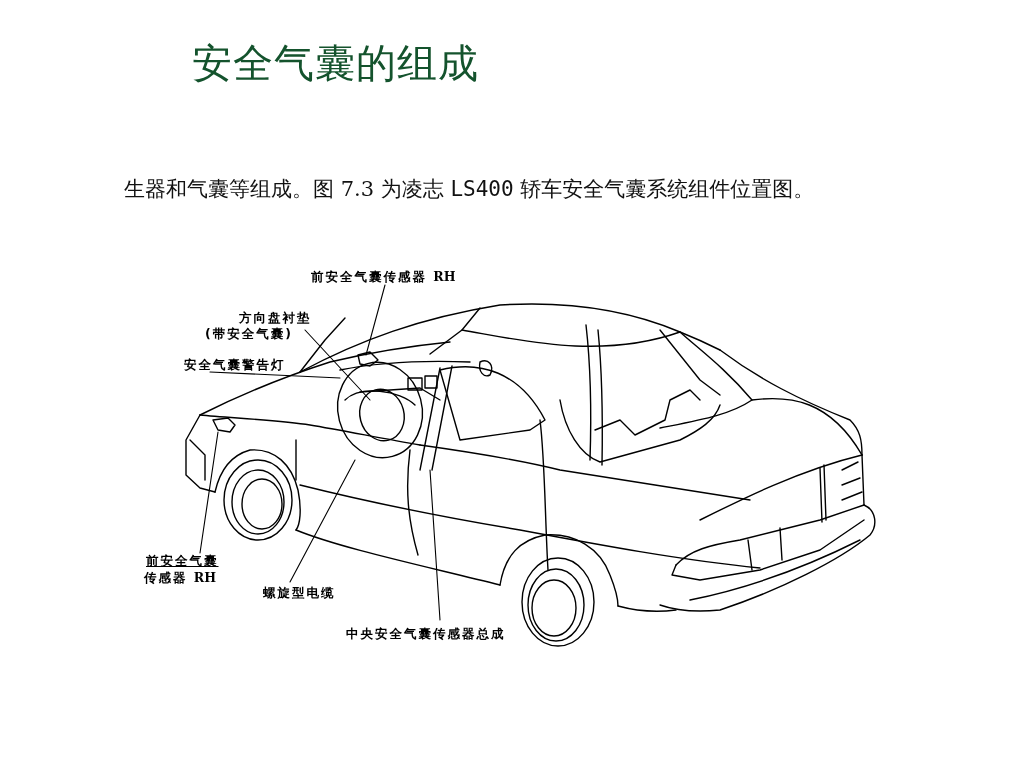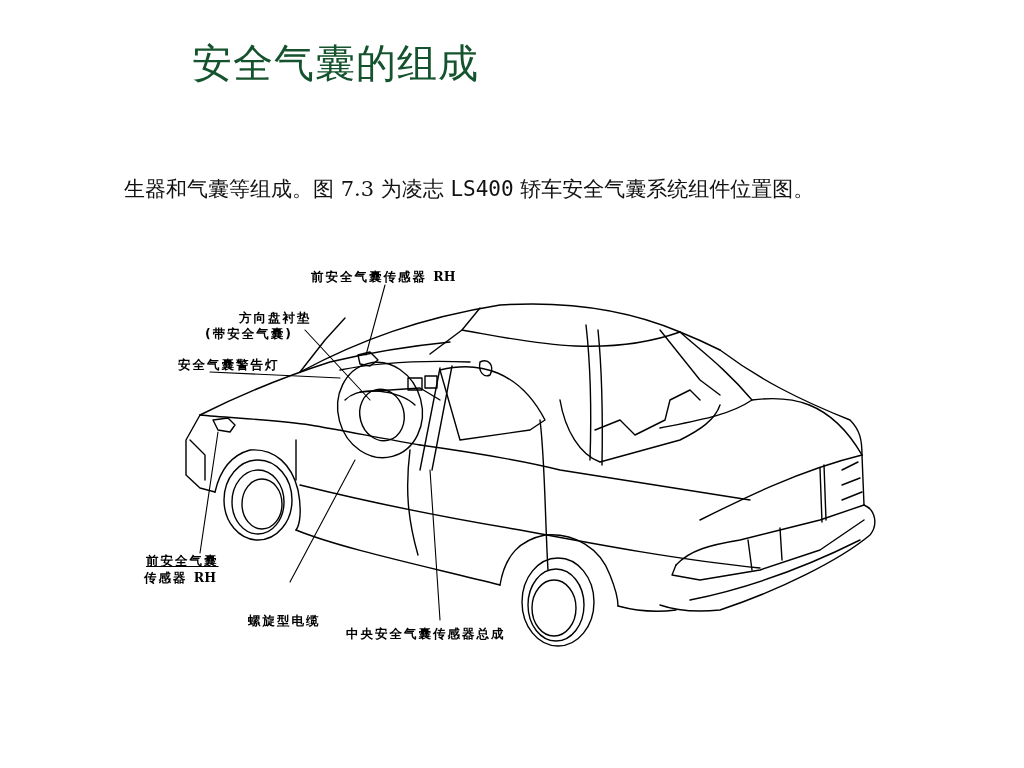--- a/index.html
+++ b/index.html
@@ -125,20 +125,20 @@
     <path d="M218 432 L200 553" stroke-width="1.1"></path>
     <path d="M290 582 L355 460" stroke-width="1.1"></path>
     <path d="M440 620 L430 470" stroke-width="1.1"></path>
   </svg>
 
   <div class="lbl" style="left:311px;top:269px;">
     <span>前安全气囊传感器</span> <span class="rh">RH</span>
   </div>
   <div class="lbl" style="left:218px;top:310px;margin-left:21px;">方向盘衬垫</div>
   <div class="lbl" style="left:205px;top:326px;">(带安全气囊)</div>
-  <div class="lbl" style="left:178px;top:357px;">安全气囊警告灯</div>
+  <div class="lbl" style="left:184px;top:357px;">安全气囊警告灯</div>
   <div class="lbl" style="left:146px;top:553px;text-decoration:underline;">前安全气囊</div>
   <div class="lbl" style="left:144px;top:570px;">
     <span>传感器</span> <span class="rh">RH</span>
   </div>
-  <div class="lbl" style="left:248px;top:585px;margin-top:28px;">螺旋型电缆</div>
+  <div class="lbl" style="left:263px;top:585px;">螺旋型电缆</div>
   <div class="lbl" style="left:346px;top:626px;">中央安全气囊传感器总成</div>
 </div>
 
 </body></html>

